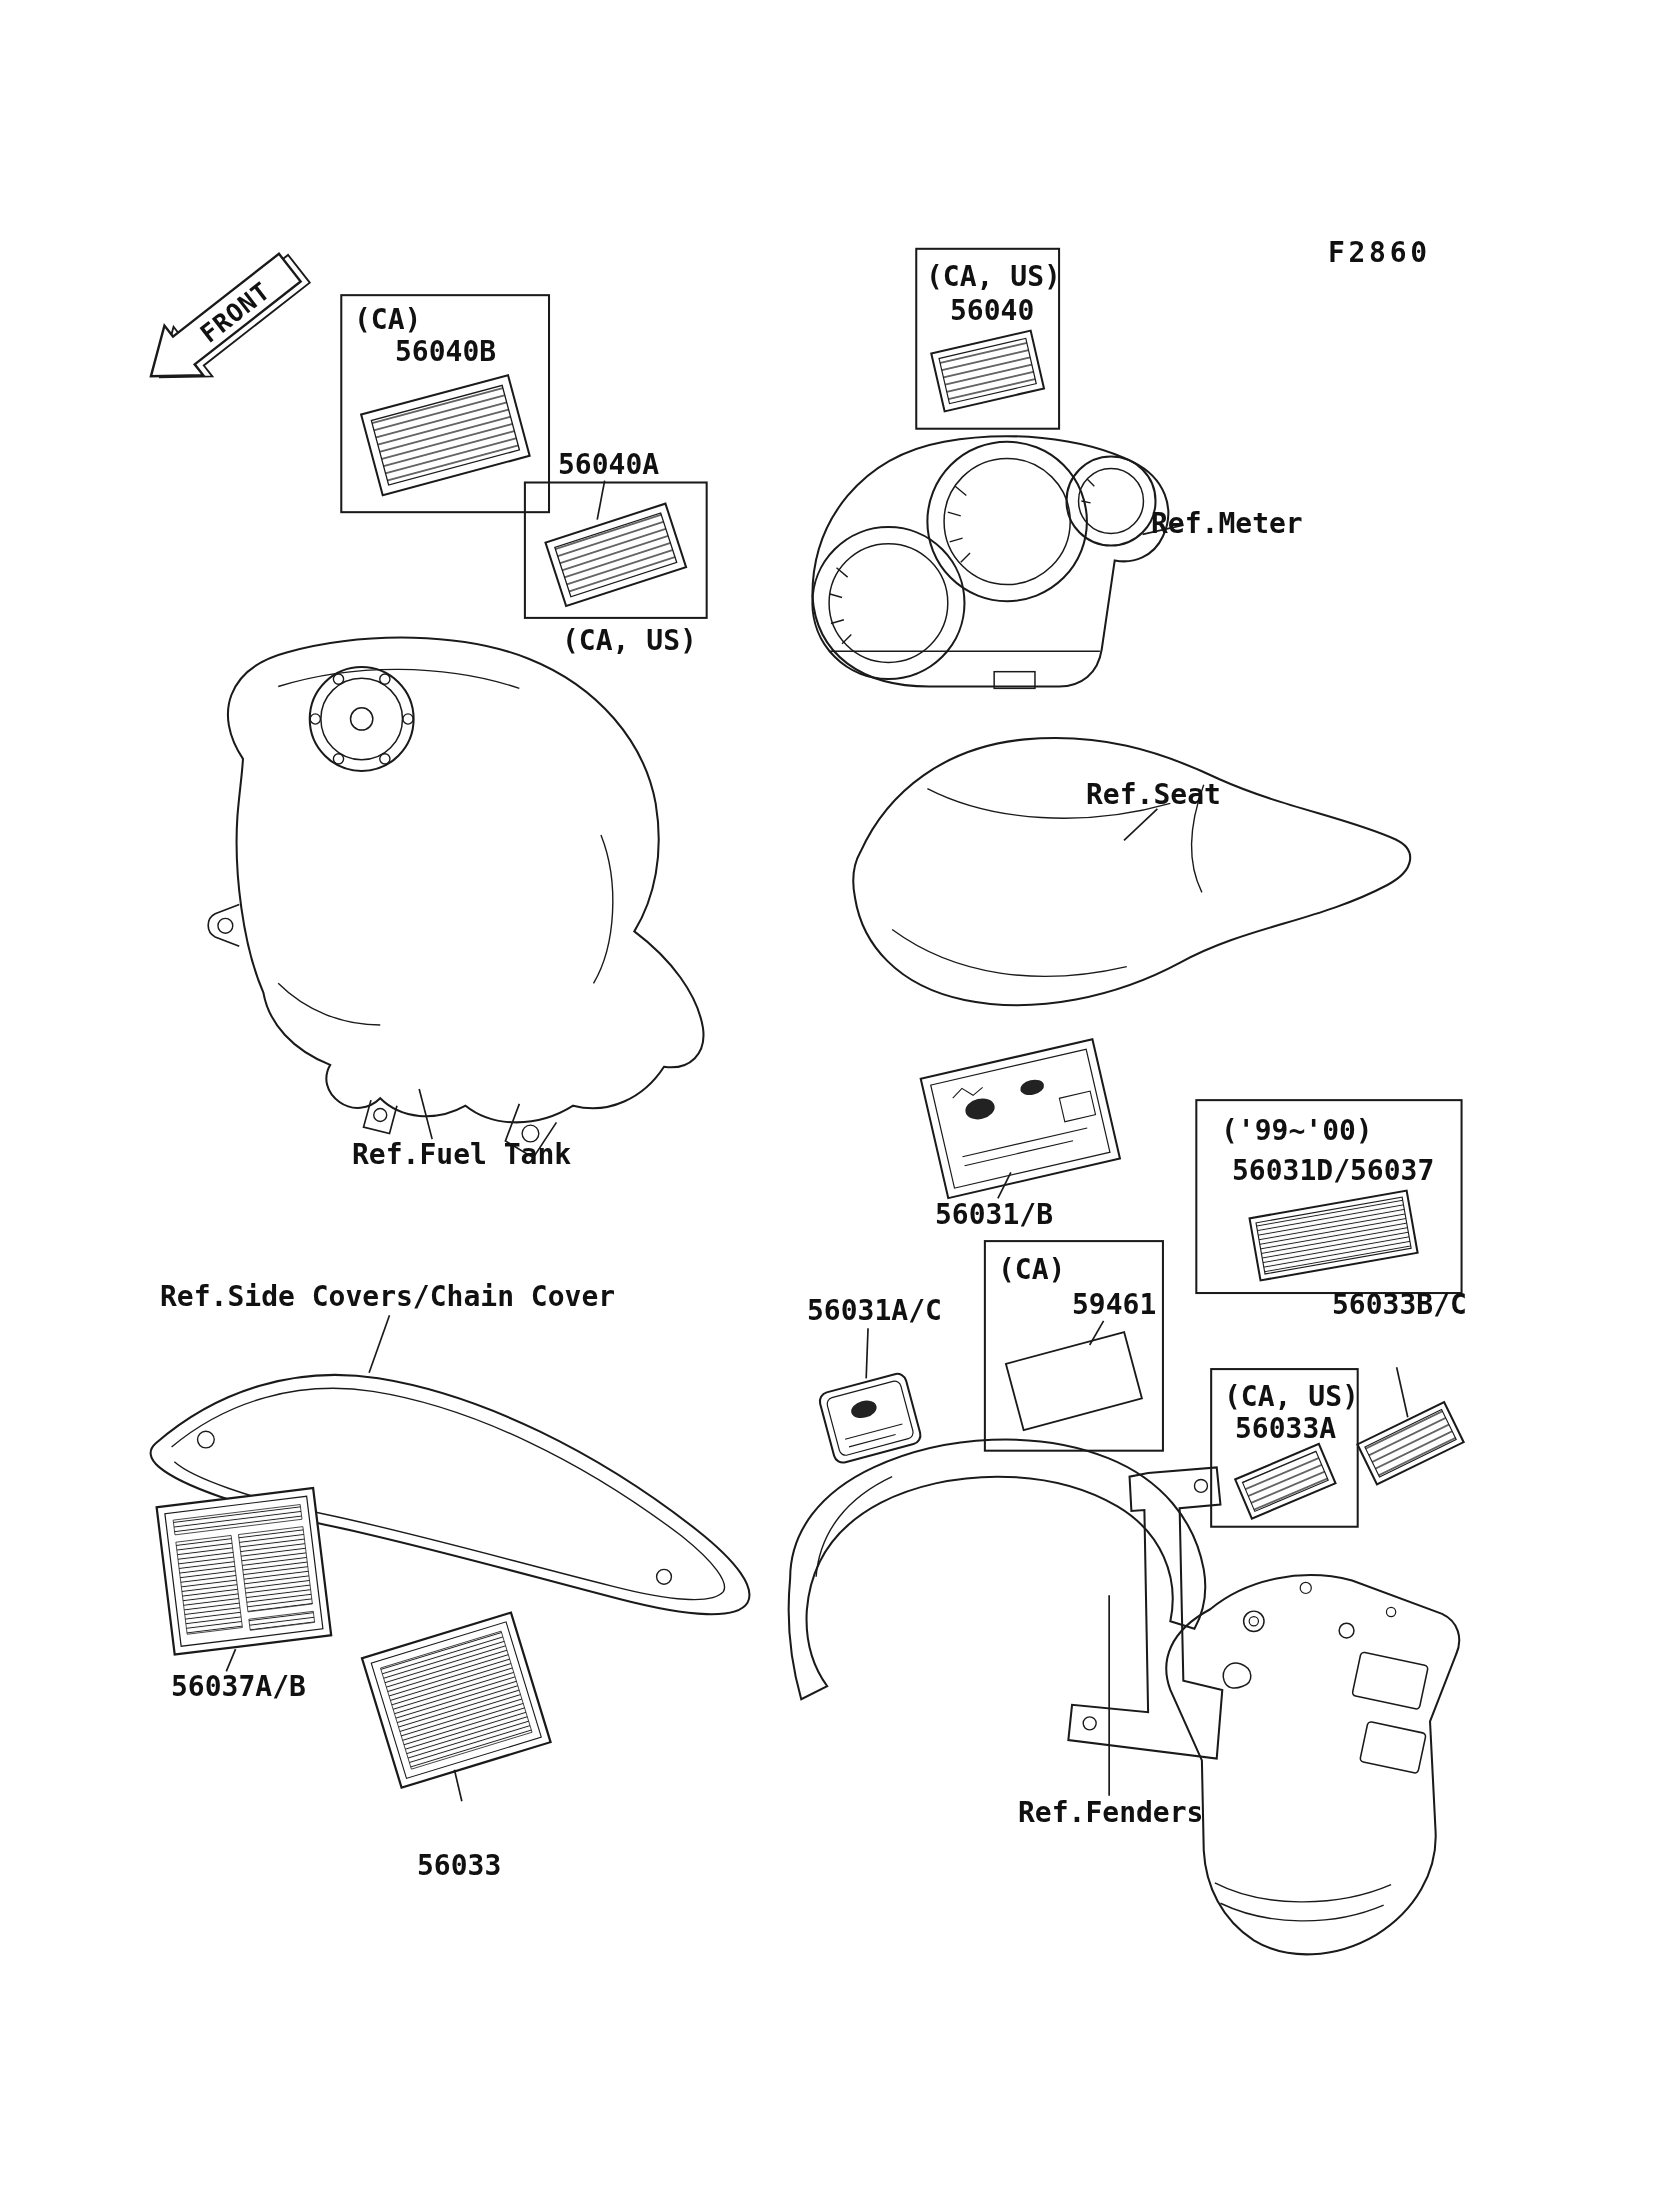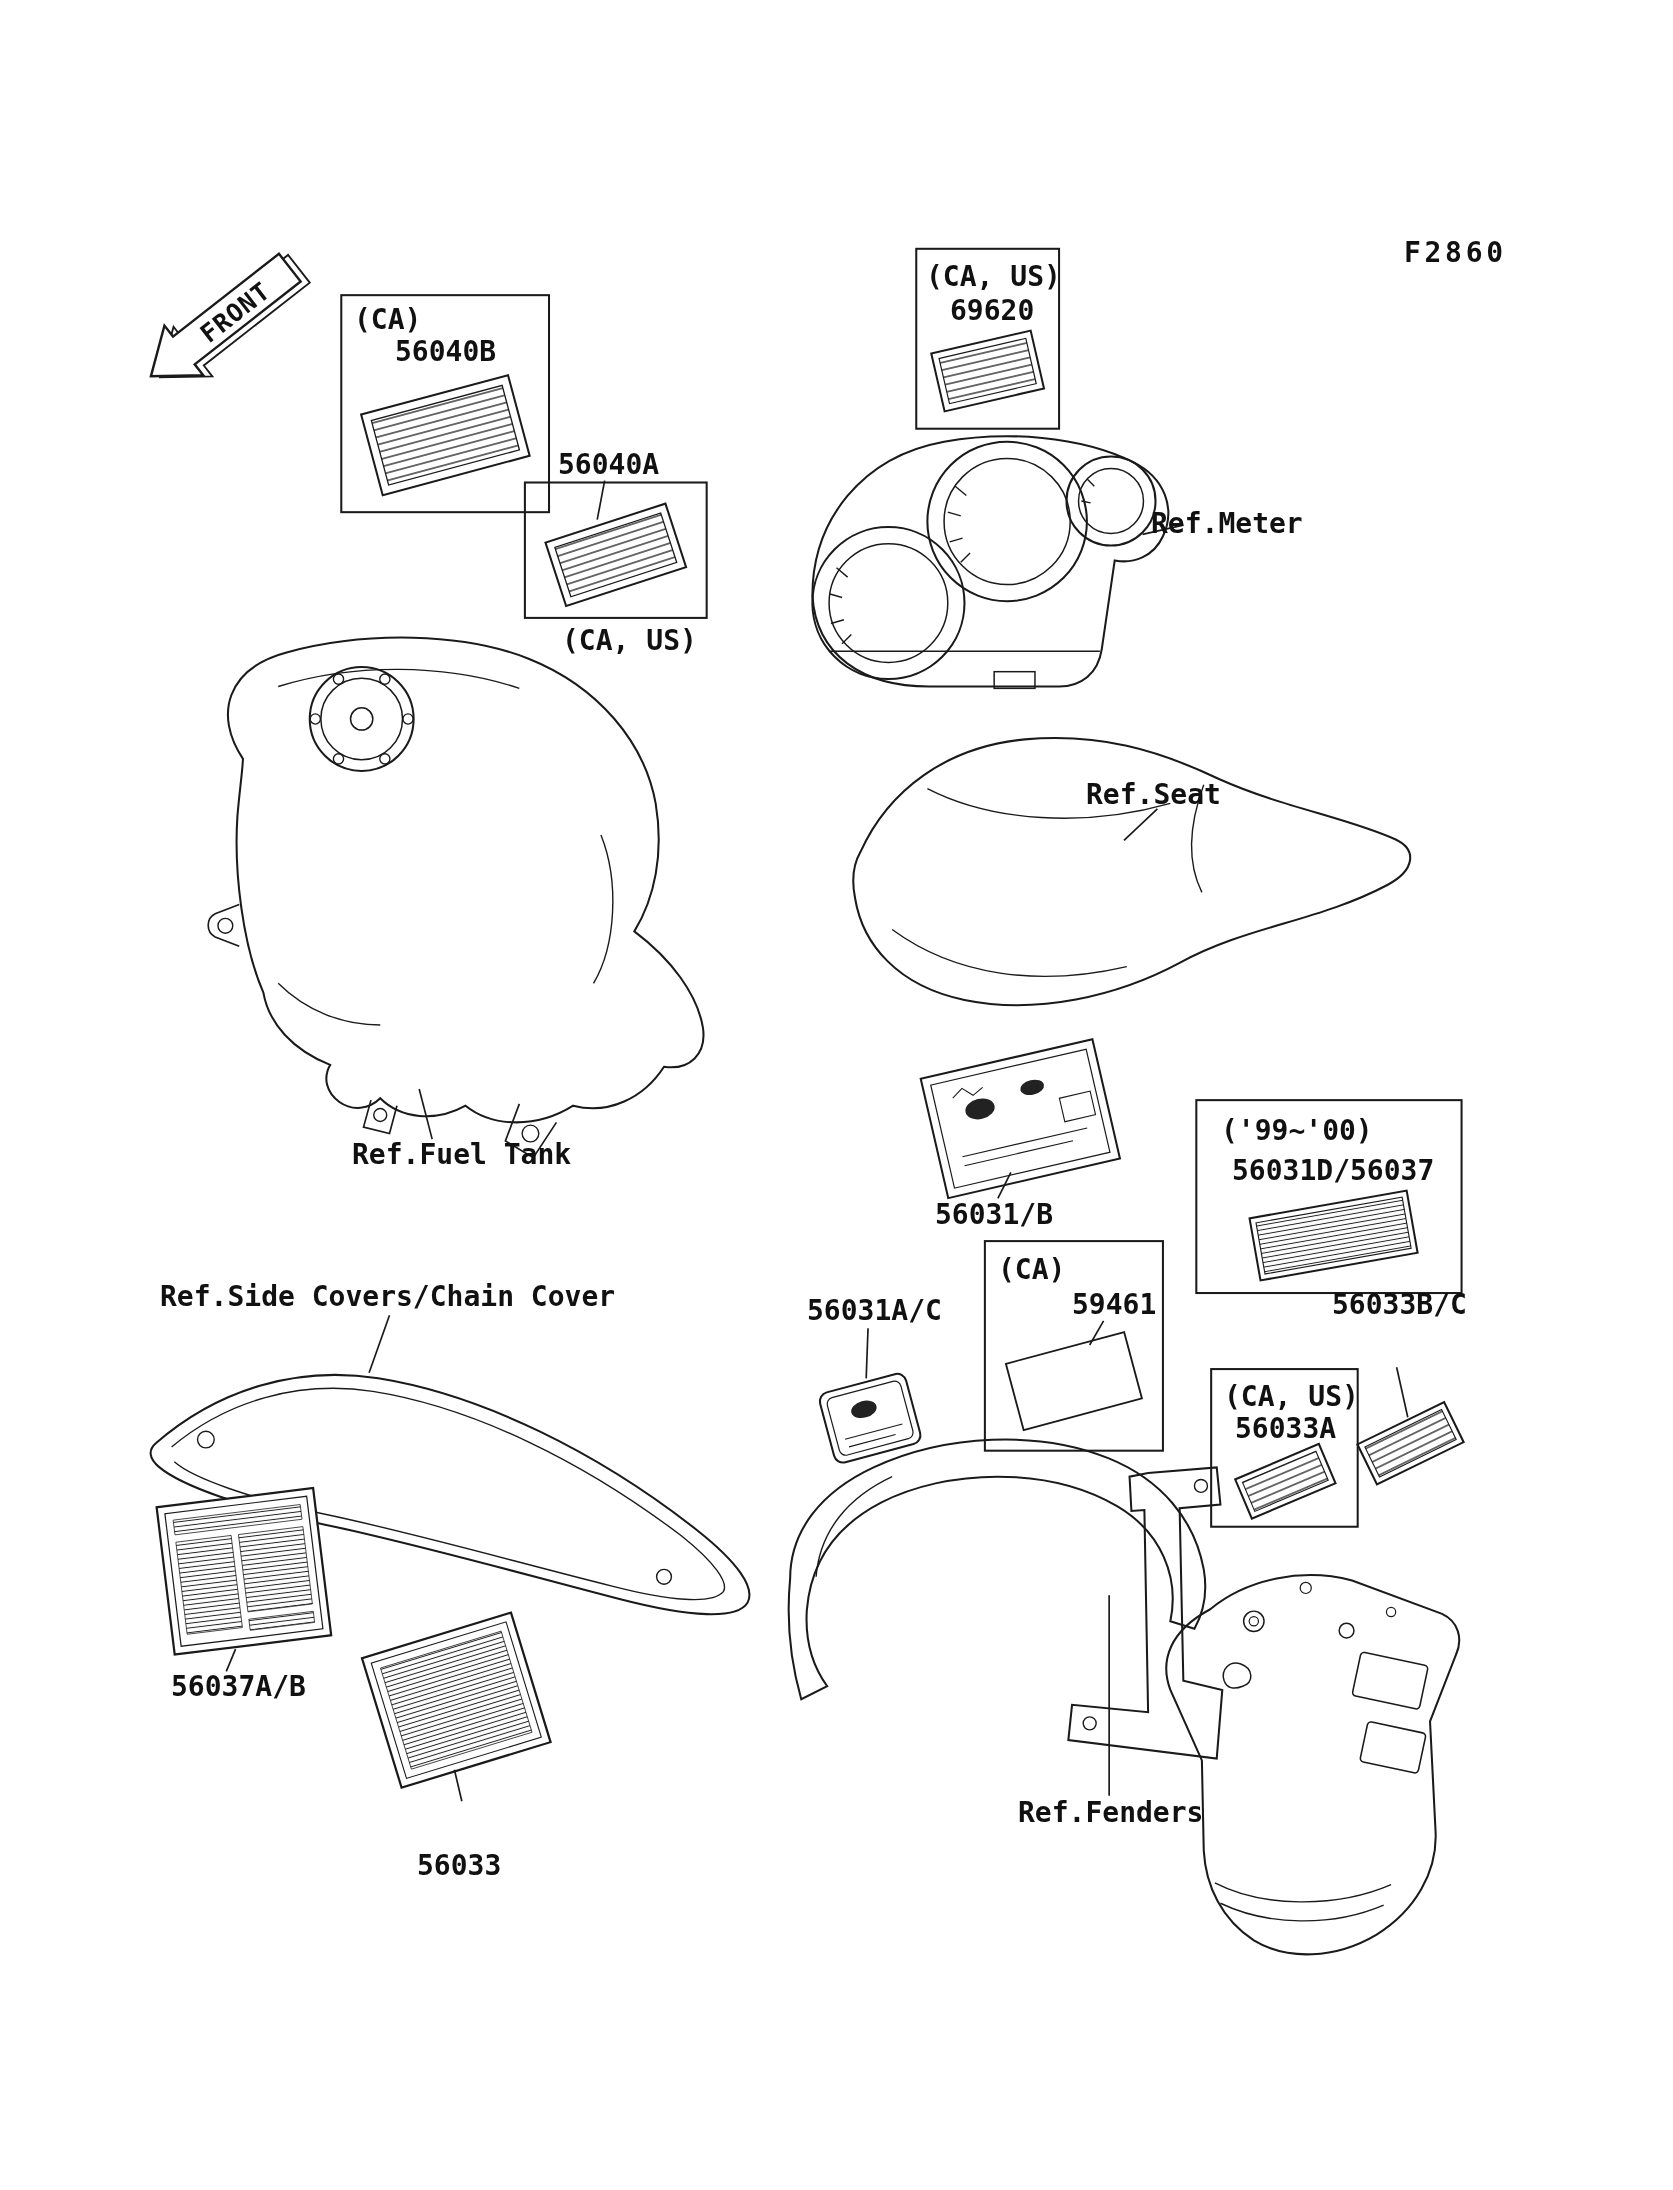--- a/index.html
+++ b/index.html
@@ -231,30 +231,30 @@
       <path d="M 936 1432 L 934 1486"></path>
       <path d="M 1190 1424 L 1175 1450"></path>
       <path d="M 1506 1474 L 1518 1528"></path>
       <path d="M 1196 1936 L 1196 1720"></path>
       <path d="M 244 1802 L 254 1778"></path>
       <path d="M 498 1942 L 490 1908"></path>
       <path d="M 652 518 L 644 560"></path>
     </g>
   </svg>
 
-  <div class="lbl figcode" style="left:1404px;top:239px">F2860</div>
+  <div class="lbl figcode" style="left:1328px;top:239px">F2860</div>
 
   <div class="lbl" style="left:354px;top:306px">(CA)</div>
   <div class="lbl" style="left:395px;top:338px">56040B</div>
 
   <div class="lbl" style="left:558px;top:451px">56040A</div>
   <div class="lbl" style="left:562px;top:627px">(CA, US)</div>
 
   <div class="lbl" style="left:926px;top:263px">(CA, US)</div>
-  <div class="lbl" style="left:950px;top:297px">69620</div>
+  <div class="lbl" style="left:950px;top:297px">56040</div>
 
   <div class="lbl" style="left:1151px;top:510px">Ref.Meter</div>
   <div class="lbl" style="left:1086px;top:781px">Ref.Seat</div>
   <div class="lbl" style="left:352px;top:1141px">Ref.Fuel Tank</div>
 
   <div class="lbl" style="left:935px;top:1201px">56031/B</div>
 
   <div class="lbl" style="left:1221px;top:1117px">('99~'00)</div>
   <div class="lbl" style="left:1232px;top:1157px">56031D/56037</div>
 

